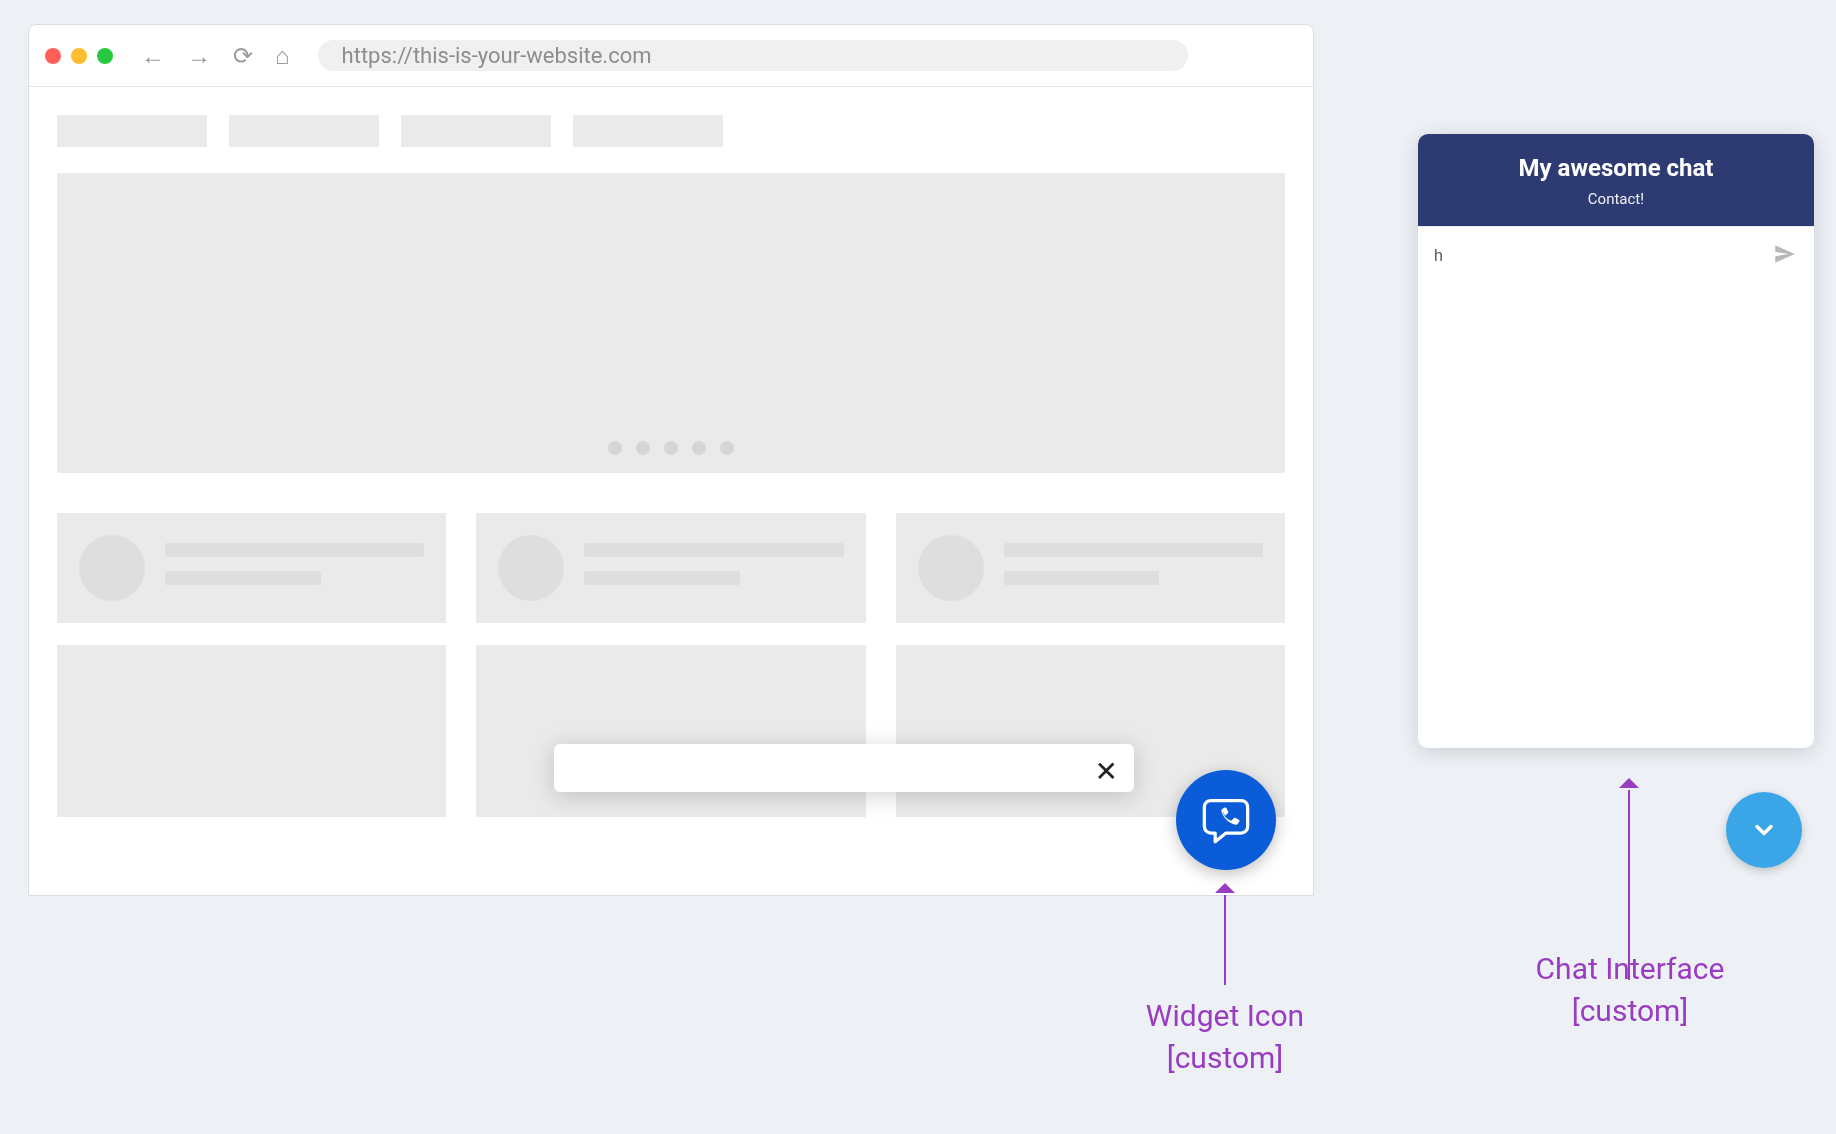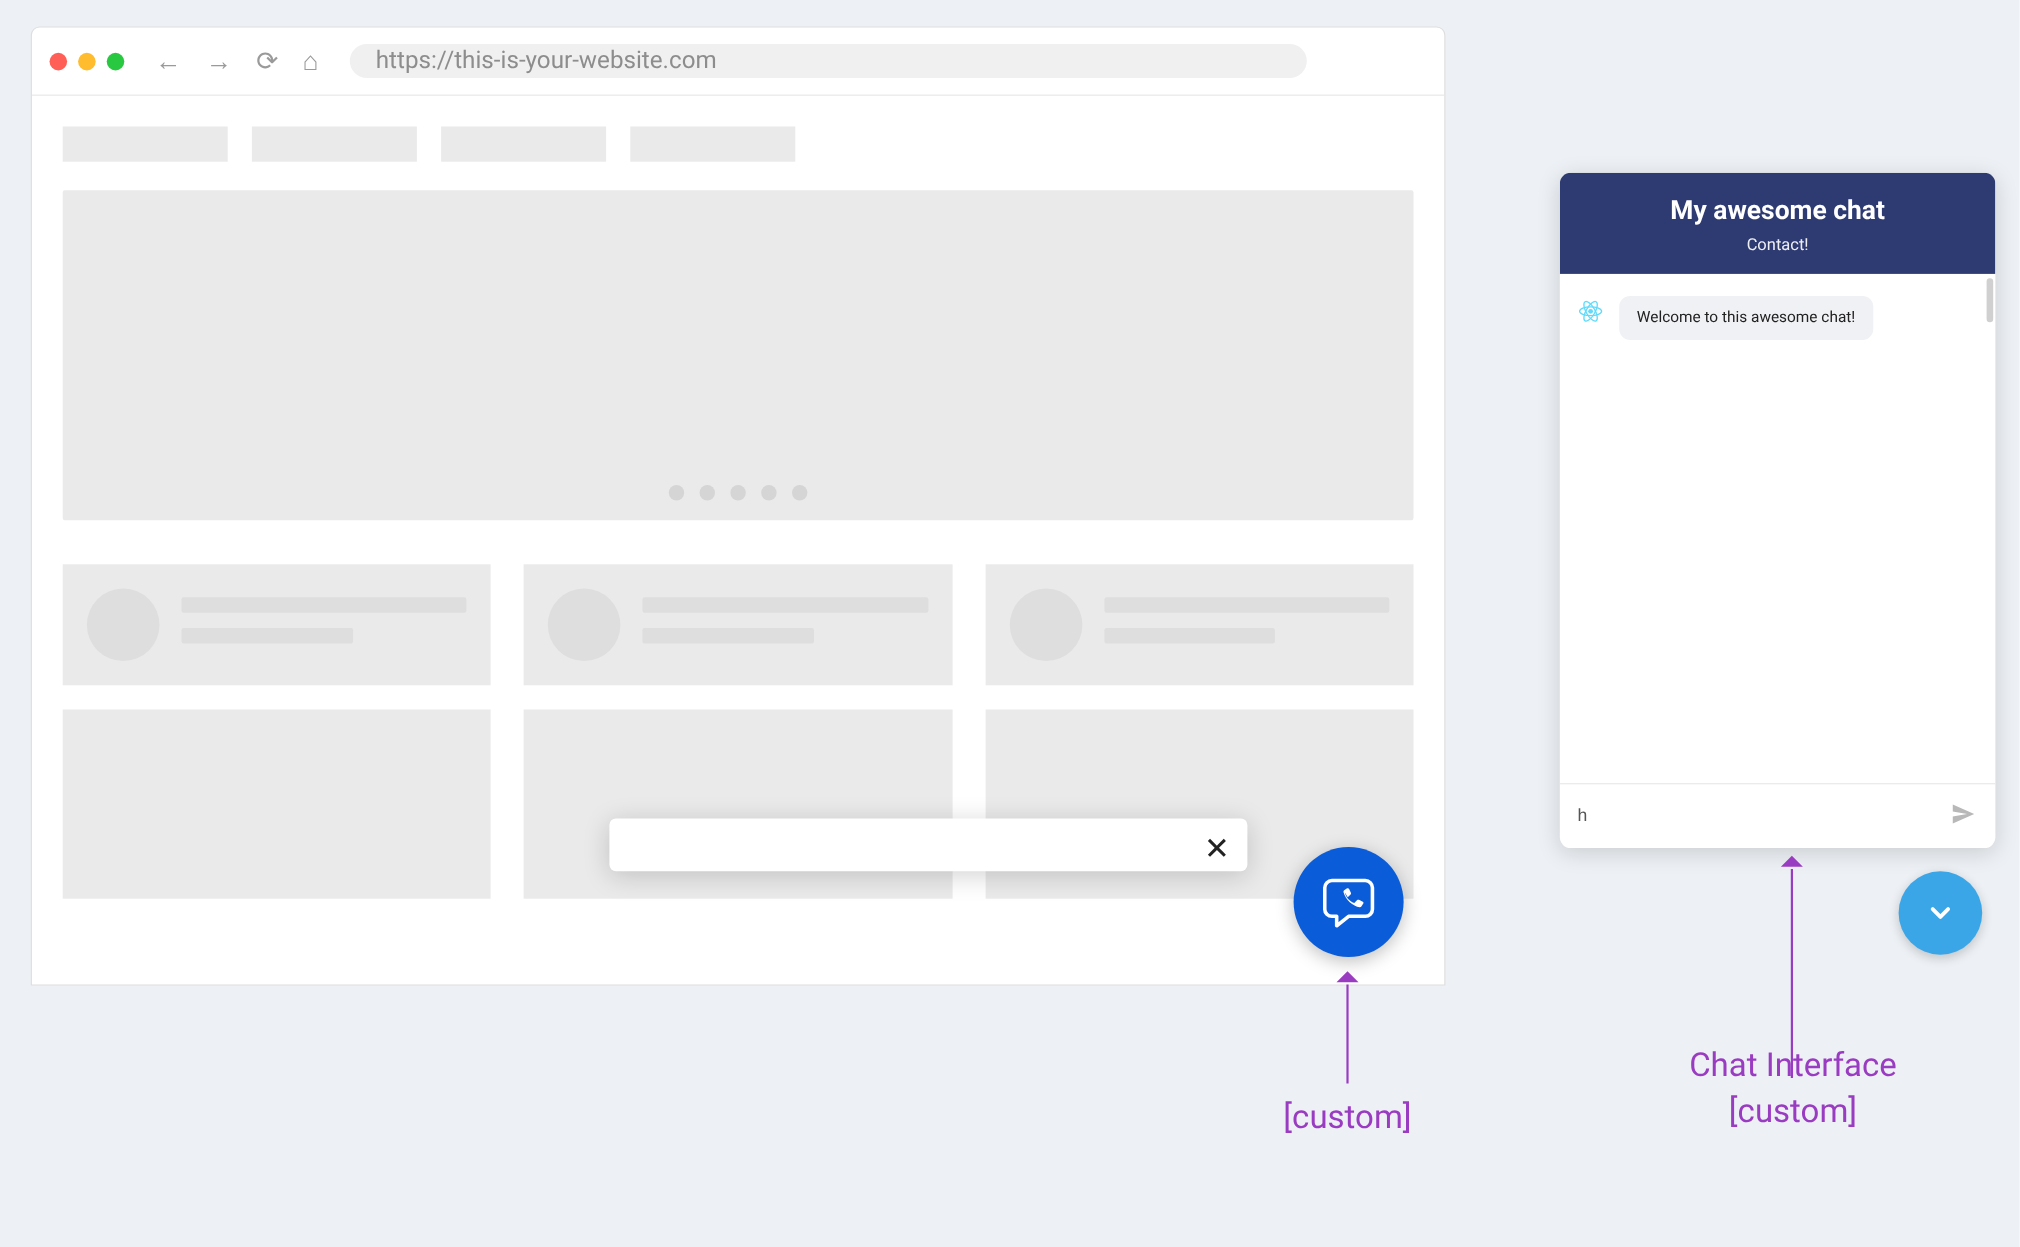--- a/index.html
+++ b/index.html
@@ -104,21 +104,21 @@
       align-items: center;
       justify-content: center;
       box-shadow: 0 4px 16px rgba(0,0,0,0.25);
       cursor: pointer;
     }
     .widget-btn svg { width: 52px; height: 52px; }
     
     .chat-panel {
       position: absolute;
       left: 1418px;
-      top: 157px;
+      top: 134px;
       width: 396px;
       height: 614px;
       background: #fff;
       border-radius: 10px;
       box-shadow: 0 4px 20px rgba(0,0,0,0.15);
       display: flex;
       flex-direction: column;
       overflow: hidden;
     }
     .chat-header {
@@ -291,51 +291,39 @@
     <path d="M38 6H10c-3.3 0-6 2.7-6 6v18c0 3.3 2.7 6 6 6h4v8l10-8h14c3.3 0 6-2.7 6-6V12c0-3.3-2.7-6-6-6z" fill="none" stroke="#fff" stroke-width="3" stroke-linejoin="round"></path>
     <path d="M18 16c1 4 4 9 10 11l3-3c.5-.5 1.3-.6 1.9-.3l4 2c.7.4.9 1.3.5 2l-2 3c-.4.6-1.1.9-1.8.8-7-1-15-8-17-16-.1-.7.2-1.4.8-1.8l3-2c.7-.4 1.6-.2 2 .5l2 4c.3.6.2 1.4-.3 1.9l-3 3" fill="#fff" transform="scale(0.8) translate(8,4)"></path>
   </svg>
 </div>
 
 <div class="chat-panel">
   <div class="chat-header">
     <h3>My awesome chat</h3>
     <p>Contact!</p>
   </div>
-  <div class="chat-body">
-    <div class="msg-row">
-      <div class="bot-avatar">
-        <svg viewBox="0 0 24 24">
-            <circle cx="12" cy="12" r="2.2" fill="#61dafb"></circle>
-            <ellipse cx="12" cy="12" rx="10" ry="4" fill="none" stroke="#61dafb" stroke-width="1.2"></ellipse>
-            <ellipse cx="12" cy="12" rx="10" ry="4" fill="none" stroke="#61dafb" stroke-width="1.2" transform="rotate(60 12 12)"></ellipse>
-            <ellipse cx="12" cy="12" rx="10" ry="4" fill="none" stroke="#61dafb" stroke-width="1.2" transform="rotate(-60 12 12)"></ellipse>
-          </svg>
-      </div>
-      <div class="bubble">Welcome to this awesome chat!</div>
-    </div>
-  </div>
   <div class="chat-input-row">
     <input class="chat-input" value="h" style="">
     <div class="send-btn">
       <svg viewBox="0 0 24 24">
           <path d="M3 20l18-8L3 4v6l12 2-12 2z" fill="currentColor"></path>
         </svg>
     </div>
   </div>
 </div>
 
 <div class="mini-btn">
   <svg viewBox="0 0 24 24">
       <path d="M6 9l6 6 6-6" fill="none" stroke="#fff" stroke-width="3" stroke-linecap="round" stroke-linejoin="round"></path>
     </svg>
 </div>
 
 <div class="arrow arrow1"></div>
 <div class="arrow arrow2"></div>
 
 <div class="label label1">
+  <div>Widget Icon</div>
   <div>[custom]</div>
 </div>
 <div class="label label2">
   <div>Chat Interface</div>
   <div>[custom]</div>
 </div>
 
 </body></html>

